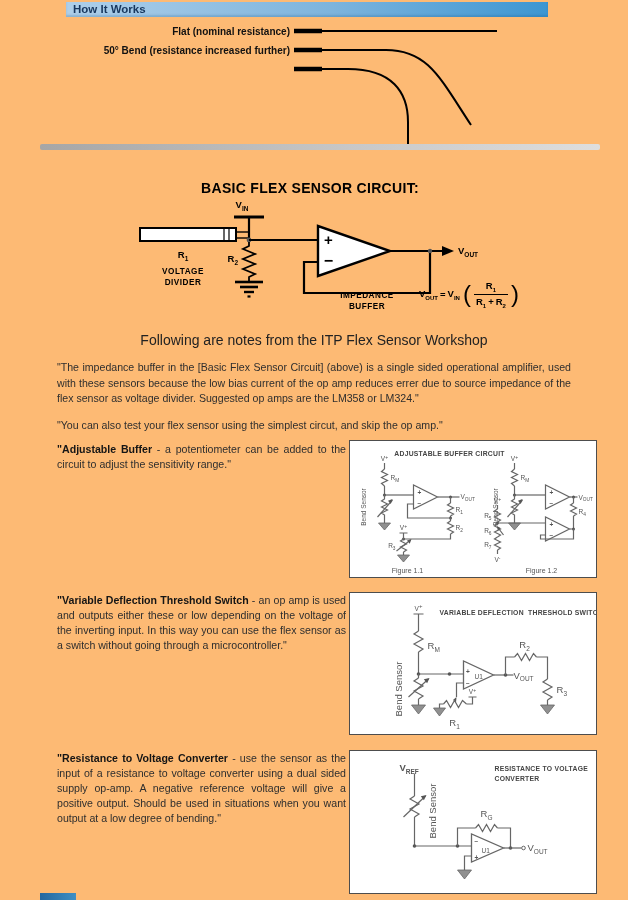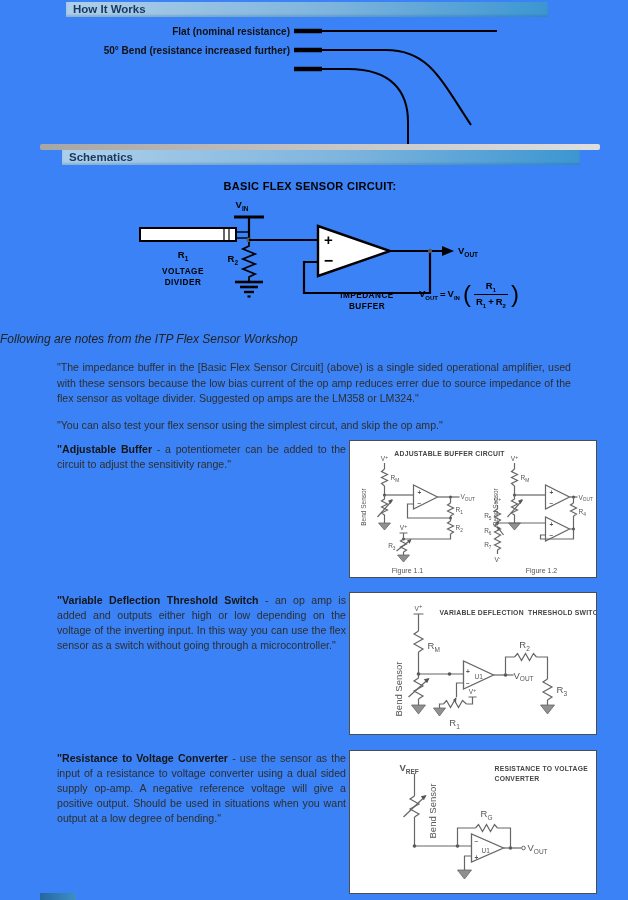--- a/index.html
+++ b/index.html
@@ -1,16 +1,16 @@
 <!DOCTYPE html>
 <html><head>
 <meta charset="utf-8">
 <style>
   html,body{margin:0;padding:0;background:#ffffff;}
-  .page{position:relative;width:628px;height:900px;background:#3b82f6;overflow:hidden;
+  .page{position:relative;width:628px;height:900px;background:#fdba74;overflow:hidden;
         font-family:"Liberation Sans",sans-serif;}
 
   
   .hbar{position:absolute;height:15px;line-height:15px;
         background:linear-gradient(90deg,#aecfe9 0%,#7db4dd 55%,#3c96d2 100%);
         box-shadow:inset 0 -2px 2px rgba(20,80,130,.22);
         color:#17375e;font-weight:bold;font-size:11.5px;padding-left:7px;box-sizing:border-box;}
   .hbar1{left:66px;top:2px;width:482px;}
   .hbar2{left:62px;top:150px;width:518px;}
   .gray-divider{position:absolute;left:40px;top:144px;width:560px;height:6px;border-radius:2px;
@@ -18,39 +18,39 @@
   .bottom-blue{position:absolute;left:40px;top:893px;width:36px;height:7px;
         background:linear-gradient(90deg,#24679f,#3f8fc4);}
 
   
   .bend-labels{position:absolute;left:0;top:22px;width:290px;}
   .bend-label{height:19px;line-height:19px;text-align:right;font-size:10px;font-weight:bold;color:#111;}
   .bend-lines{position:absolute;left:290px;top:20px;}
 
   
   .circuit-title{position:absolute;left:95px;top:180px;width:430px;text-align:center;
-        font-size:11px;font-weight:bold;letter-spacing:.3px;color:#000;}
+        font-size:14px;font-weight:bold;letter-spacing:.3px;color:#000;}
   .basic-circuit{position:absolute;left:95px;top:194px;}
   svg text{font-family:"Liberation Sans",sans-serif;}
   .bc-label{font-size:9.5px;font-weight:bold;fill:#000;}
   .bc-sub{font-size:6.5px;font-weight:bold;}
   .bc-cap{font-size:8.2px;font-weight:bold;letter-spacing:.5px;fill:#000;}
 
   .formula{position:absolute;left:419px;top:280px;display:flex;align-items:center;gap:2px;
         font-weight:bold;font-size:9.5px;color:#000;}
   .formula sub{font-size:6px;}
   .f-paren{font-size:24px;font-weight:400;line-height:.9;margin:0 1px;transform:translateY(-1px);}
   .f-frac{display:inline-flex;flex-direction:column;align-items:center;}
   .f-num{padding:0 6px 1px;}
   .f-den{border-top:1.3px solid #000;padding:1px 2px 0;white-space:nowrap;}
   .f-plus{margin:0 2px;}
 
   
-  .notes-intro{position:absolute;left:0;top:332px;width:628px;
-        font-style:italic;font-size:12px;color:#222;}
+  .notes-intro{position:absolute;left:0;top:332px;width:628px;text-align:center;
+        font-size:14px;color:#222;}
   .body-text{position:absolute;left:57px;width:514px;margin:0;font-size:10.6px;line-height:1.48;
         text-align:justify;color:#2e2e2e;}
   .p1{top:360px;} .p2{top:418px;}
 
   
   .section-text{position:absolute;left:57px;width:289px;font-size:10.6px;line-height:1.42;
         text-align:justify;color:#2e2e2e;}
   .section-text b{color:#151515;}
   .s1{top:442px;} .s2{top:593px;} .s3{top:751px;}
 
@@ -90,23 +90,20 @@
       <path d="M4 30 H32" stroke-width="4.5"></path>
       <path d="M32 30 H96 C138 30 150 58 181 105" stroke-width="2"></path>
     </g>
     <g stroke="#000" fill="none">
       <path d="M4 49 H32" stroke-width="4.5"></path>
       <path d="M32 49 H58 C102 49 118 72 118 102 V128" stroke-width="2"></path>
     </g>
   </svg>
 
   <div class="gray-divider"></div>
-  <div class="hbar hbar2">
-    <span>Schematics</span>
-  </div>
 
   <div class="circuit-title">BASIC FLEX SENSOR CIRCUIT:</div>
 
   <svg class="basic-circuit" width="430" height="134" viewBox="0 0 430 134">
     <g>
       <text class="bc-label" x="147" y="14" text-anchor="middle"><tspan>V</tspan><tspan class="bc-sub" dy="2.5">IN</tspan></text>
       <line x1="139" y1="23" x2="169" y2="23" stroke="#000" stroke-width="3"></line>
       <line x1="154" y1="23" x2="154" y2="46" stroke="#000" stroke-width="2.2"></line>
     </g>
     <g>
@@ -252,21 +249,21 @@
         <text class="sc-l" x="140" y="92" text-anchor="end"><tspan>R</tspan><tspan class="sc-sub" dy="1.8">6</tspan></text>
         <polyline class="sc" points="146,96 143,98 149,101 143,104 149,107 146,109"></polyline>
         <text class="sc-l" x="140" y="106" text-anchor="end"><tspan>R</tspan><tspan class="sc-sub" dy="1.8">7</tspan></text>
         <path class="sc" d="M146 109 V113"></path>
         <text class="sc-l" x="146" y="121" text-anchor="middle"><tspan>V</tspan><tspan font-size="5" dy="-2.5">-</tspan></text>
         <text class="sc-cap" x="190" y="132" text-anchor="middle">Figure 1.2</text>
       </g>
     </svg>
   </div>
 
-  <div class="section-text s2"><b>"Variable Deflection Threshold Switch</b><span> - an op amp is added and outputs either high or low depending on the voltage of the inverting input. In this way you can use the flex sensor as a switch without going through a microcontroller."</span></div>
+  <div class="section-text s2"><b>"Variable Deflection Threshold Switch</b><span> - an op amp is used and outputs either these or low depending on the voltage of the inverting input. In this way you can use the flex sensor as a switch without going through a microcontroller."</span></div>
 
   <div class="fig-box box2">
     <svg width="246" height="141" viewBox="0 0 243 141">
       <text class="sc-t" x="88" y="22" xml:space="preserve">VARIABLE DEFLECTION  THRESHOLD SWITCH</text>
       <text class="sc-l" x="67" y="18" text-anchor="middle" font-size="8"><tspan>V</tspan><tspan font-size="6" dy="-3">+</tspan></text>
       <path class="sc" d="M62 21 H72 M67 21 V38"></path>
       <polyline class="sc" points="67,38 62.5,41 71.5,46 62.5,51 71.5,56 67,59" stroke-width="1.3"></polyline>
       <text class="sc-L" x="76" y="56"><tspan>R</tspan><tspan class="sc-SUB" dy="2.5">M</tspan></text>
       <path class="sc" d="M67 59 V81"></path>
       <circle class="dot" cx="67" cy="81" r="1.8"></circle>

